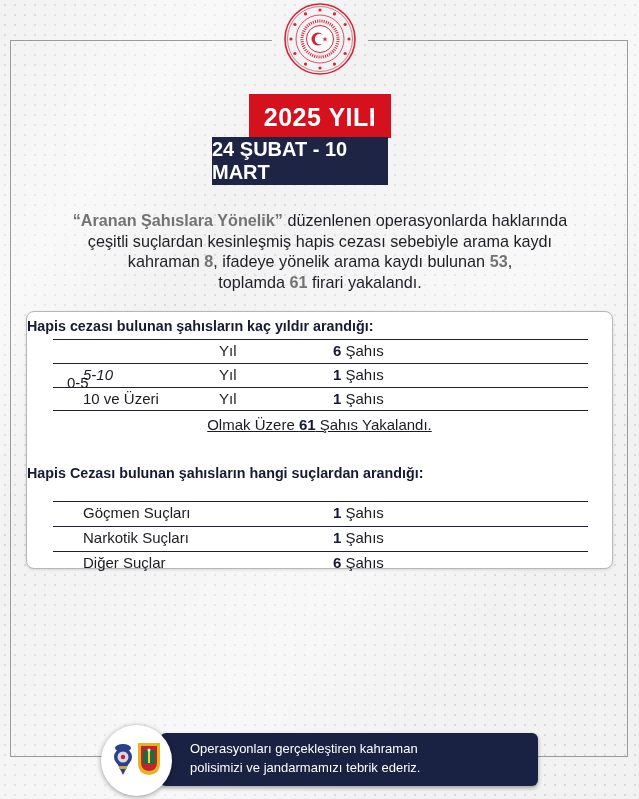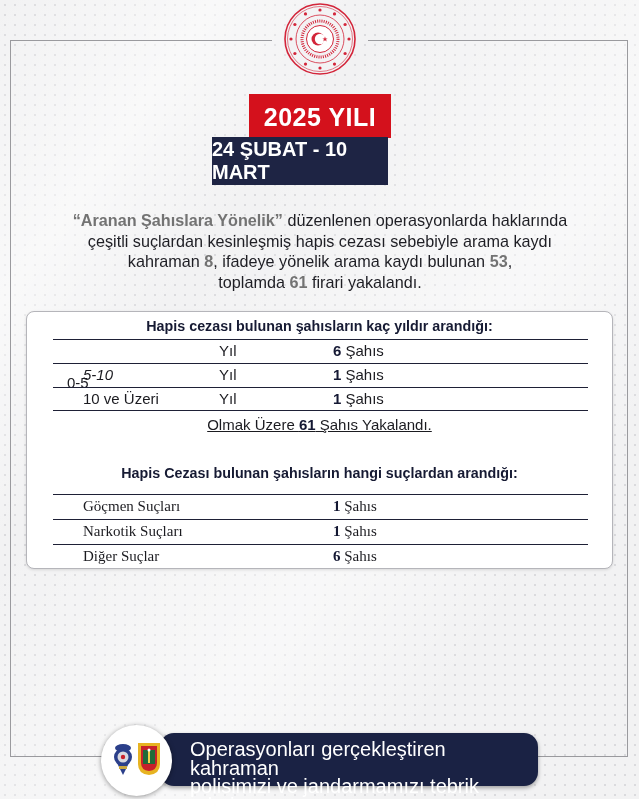--- a/index.html
+++ b/index.html
@@ -53,44 +53,44 @@
     .intro b { font-weight: 700; color: #737373; }
 
     .card {
       position: absolute; left: 26px; top: 311px; width: 587px; height: 258px;
       background: #ffffff;
       border: 1px solid #b5b5ba;
       border-radius: 8px;
       box-shadow: 0 1px 3px rgba(0,0,0,0.12);
     }
     .card-heading {
-      position: absolute; left: 0; width: 100%; text-align: center;
+      position: absolute; left: 0; width: 100%; 
       font-weight: 700; font-size: 14.3px; color: #161a33;
     }
     .tbl { position: absolute; left: 26px; width: 535px; }
     .tbl .row {
       position: relative; height: 24px; border-top: 1.5px solid #1e2036;
       font-size: 15px; line-height: 22px; color: #1b1b20;
     }
     .tbl .row.last { border-bottom: 1.5px solid #1e2036; }
     .cell { position: absolute; top: 0; }
     .tbl2 .row { height: 25px; }
     .count b { font-weight: 700; color: #141833; }
     .summary {
       position: absolute; left: 0; width: 100%; text-align: center;
       font-size: 15px; color: #1b1b20; text-decoration: underline;
     }
     .summary b { font-weight: 700; color: #141833; }
 
     .footer-bar {
       position: absolute; left: 160px; top: 733px; width: 378px; height: 53px;
       background: #1a2244;
-      border-radius: 14px;
+      border-radius: 6px;
       box-shadow: 0 2px 4px rgba(0,0,0,0.35);
-      color: #ffffff; font-size: 20px; line-height: 18.5px;
+      color: #ffffff; font-size: 13px; line-height: 18.5px;
       padding: 7px 0 0 30px;
     }
     .footer-logo {
       position: absolute; left: 101px; top: 725px; width: 71px; height: 71px;
       border-radius: 50%; background: #ffffff;
       box-shadow: 0 1px 5px rgba(0,0,0,0.4);
       display: flex; align-items: center; justify-content: center; gap: 3px;
     }
   </style>
 </head>
@@ -156,21 +156,21 @@
       <span class="cell" style="left:30px;">10 ve Üzeri</span>
       <span class="cell" style="left:166px;">Yıl</span>
       <span class="cell count" style="left:280px;"><b>1</b><span> Şahıs</span></span>
     </div>
   </div>
 
   <div class="summary" style="top:104px;"><span>Olmak Üzere </span><b>61</b><span> Şahıs Yakalandı.</span></div>
 
   <div class="card-heading" style="top:153px;">Hapis Cezası bulunan şahısların hangi suçlardan arandığı:</div>
 
-  <div class="tbl tbl2" style="top:182px;font-family:Liberation Serif, serif;">
+  <div class="tbl tbl2" style="top:189px;">
     <div class="row">
       <span class="cell" style="left:30px;">Göçmen Suçları</span>
       <span class="cell count" style="left:280px;"><b>1</b><span> Şahıs</span></span>
     </div>
     <div class="row">
       <span class="cell" style="left:30px;">Narkotik Suçları</span>
       <span class="cell count" style="left:280px;"><b>1</b><span> Şahıs</span></span>
     </div>
     <div class="row" style="border-bottom:none;">
       <span class="cell" style="left:30px;">Diğer Suçlar</span>

